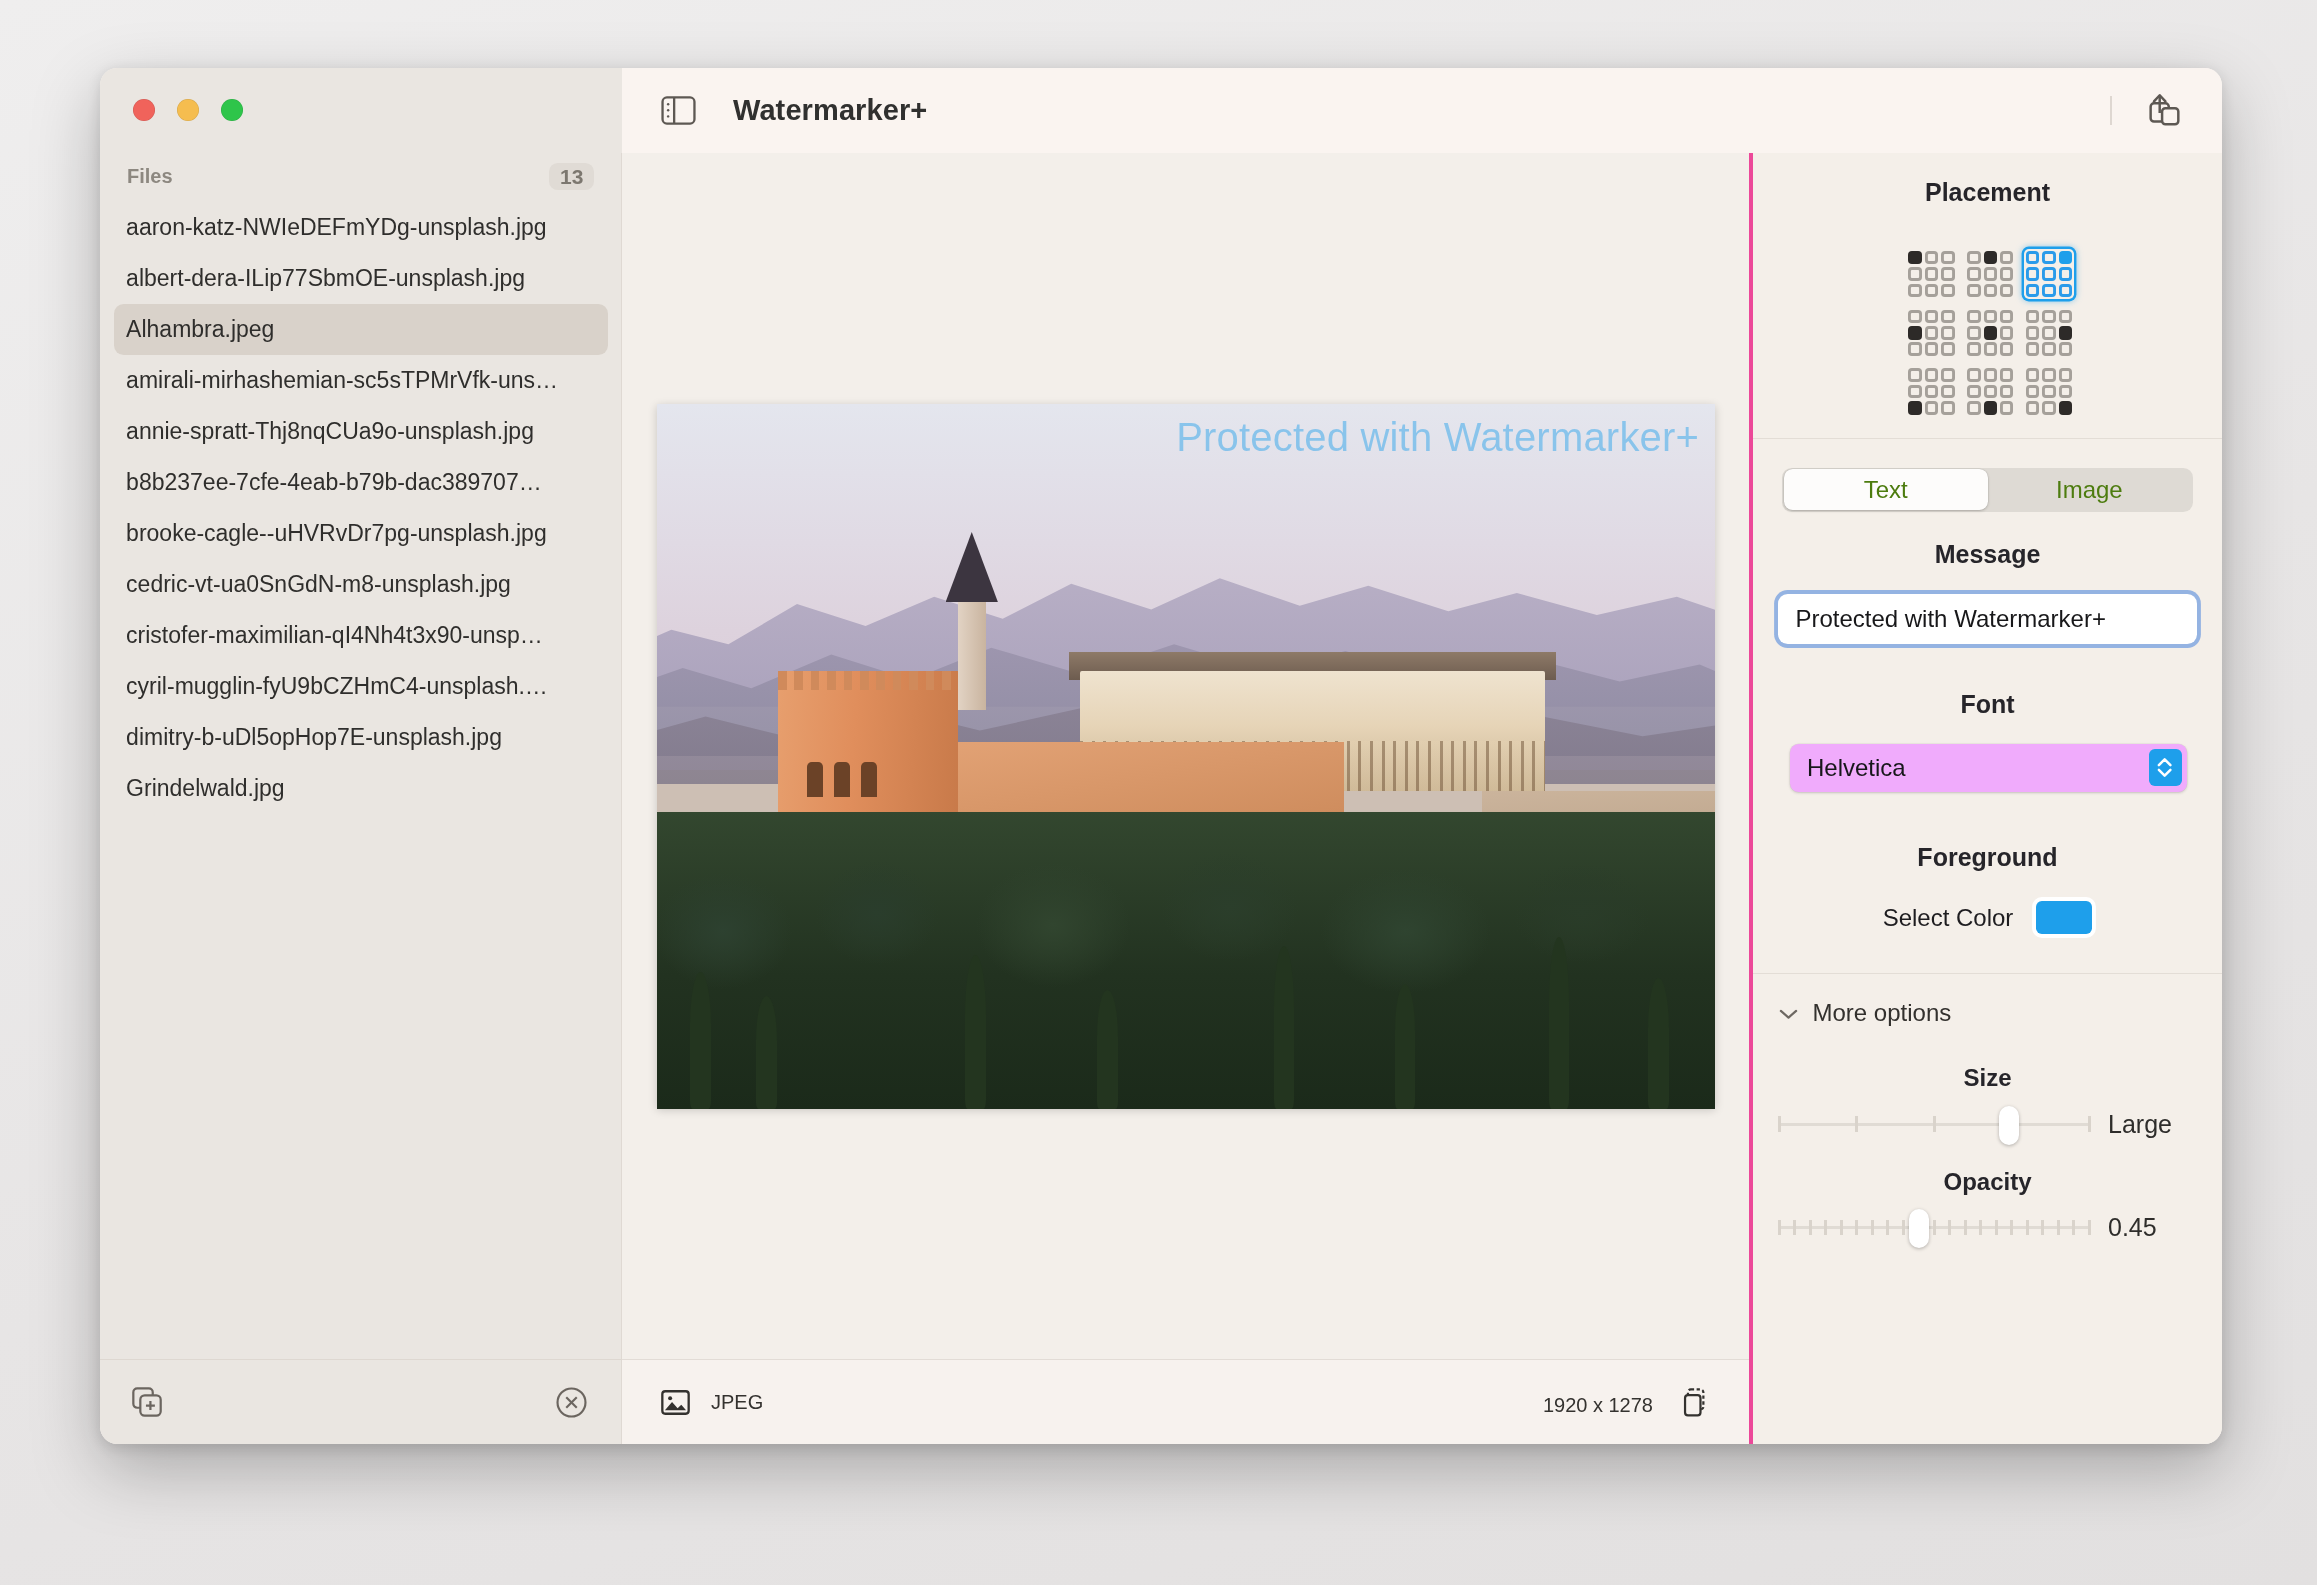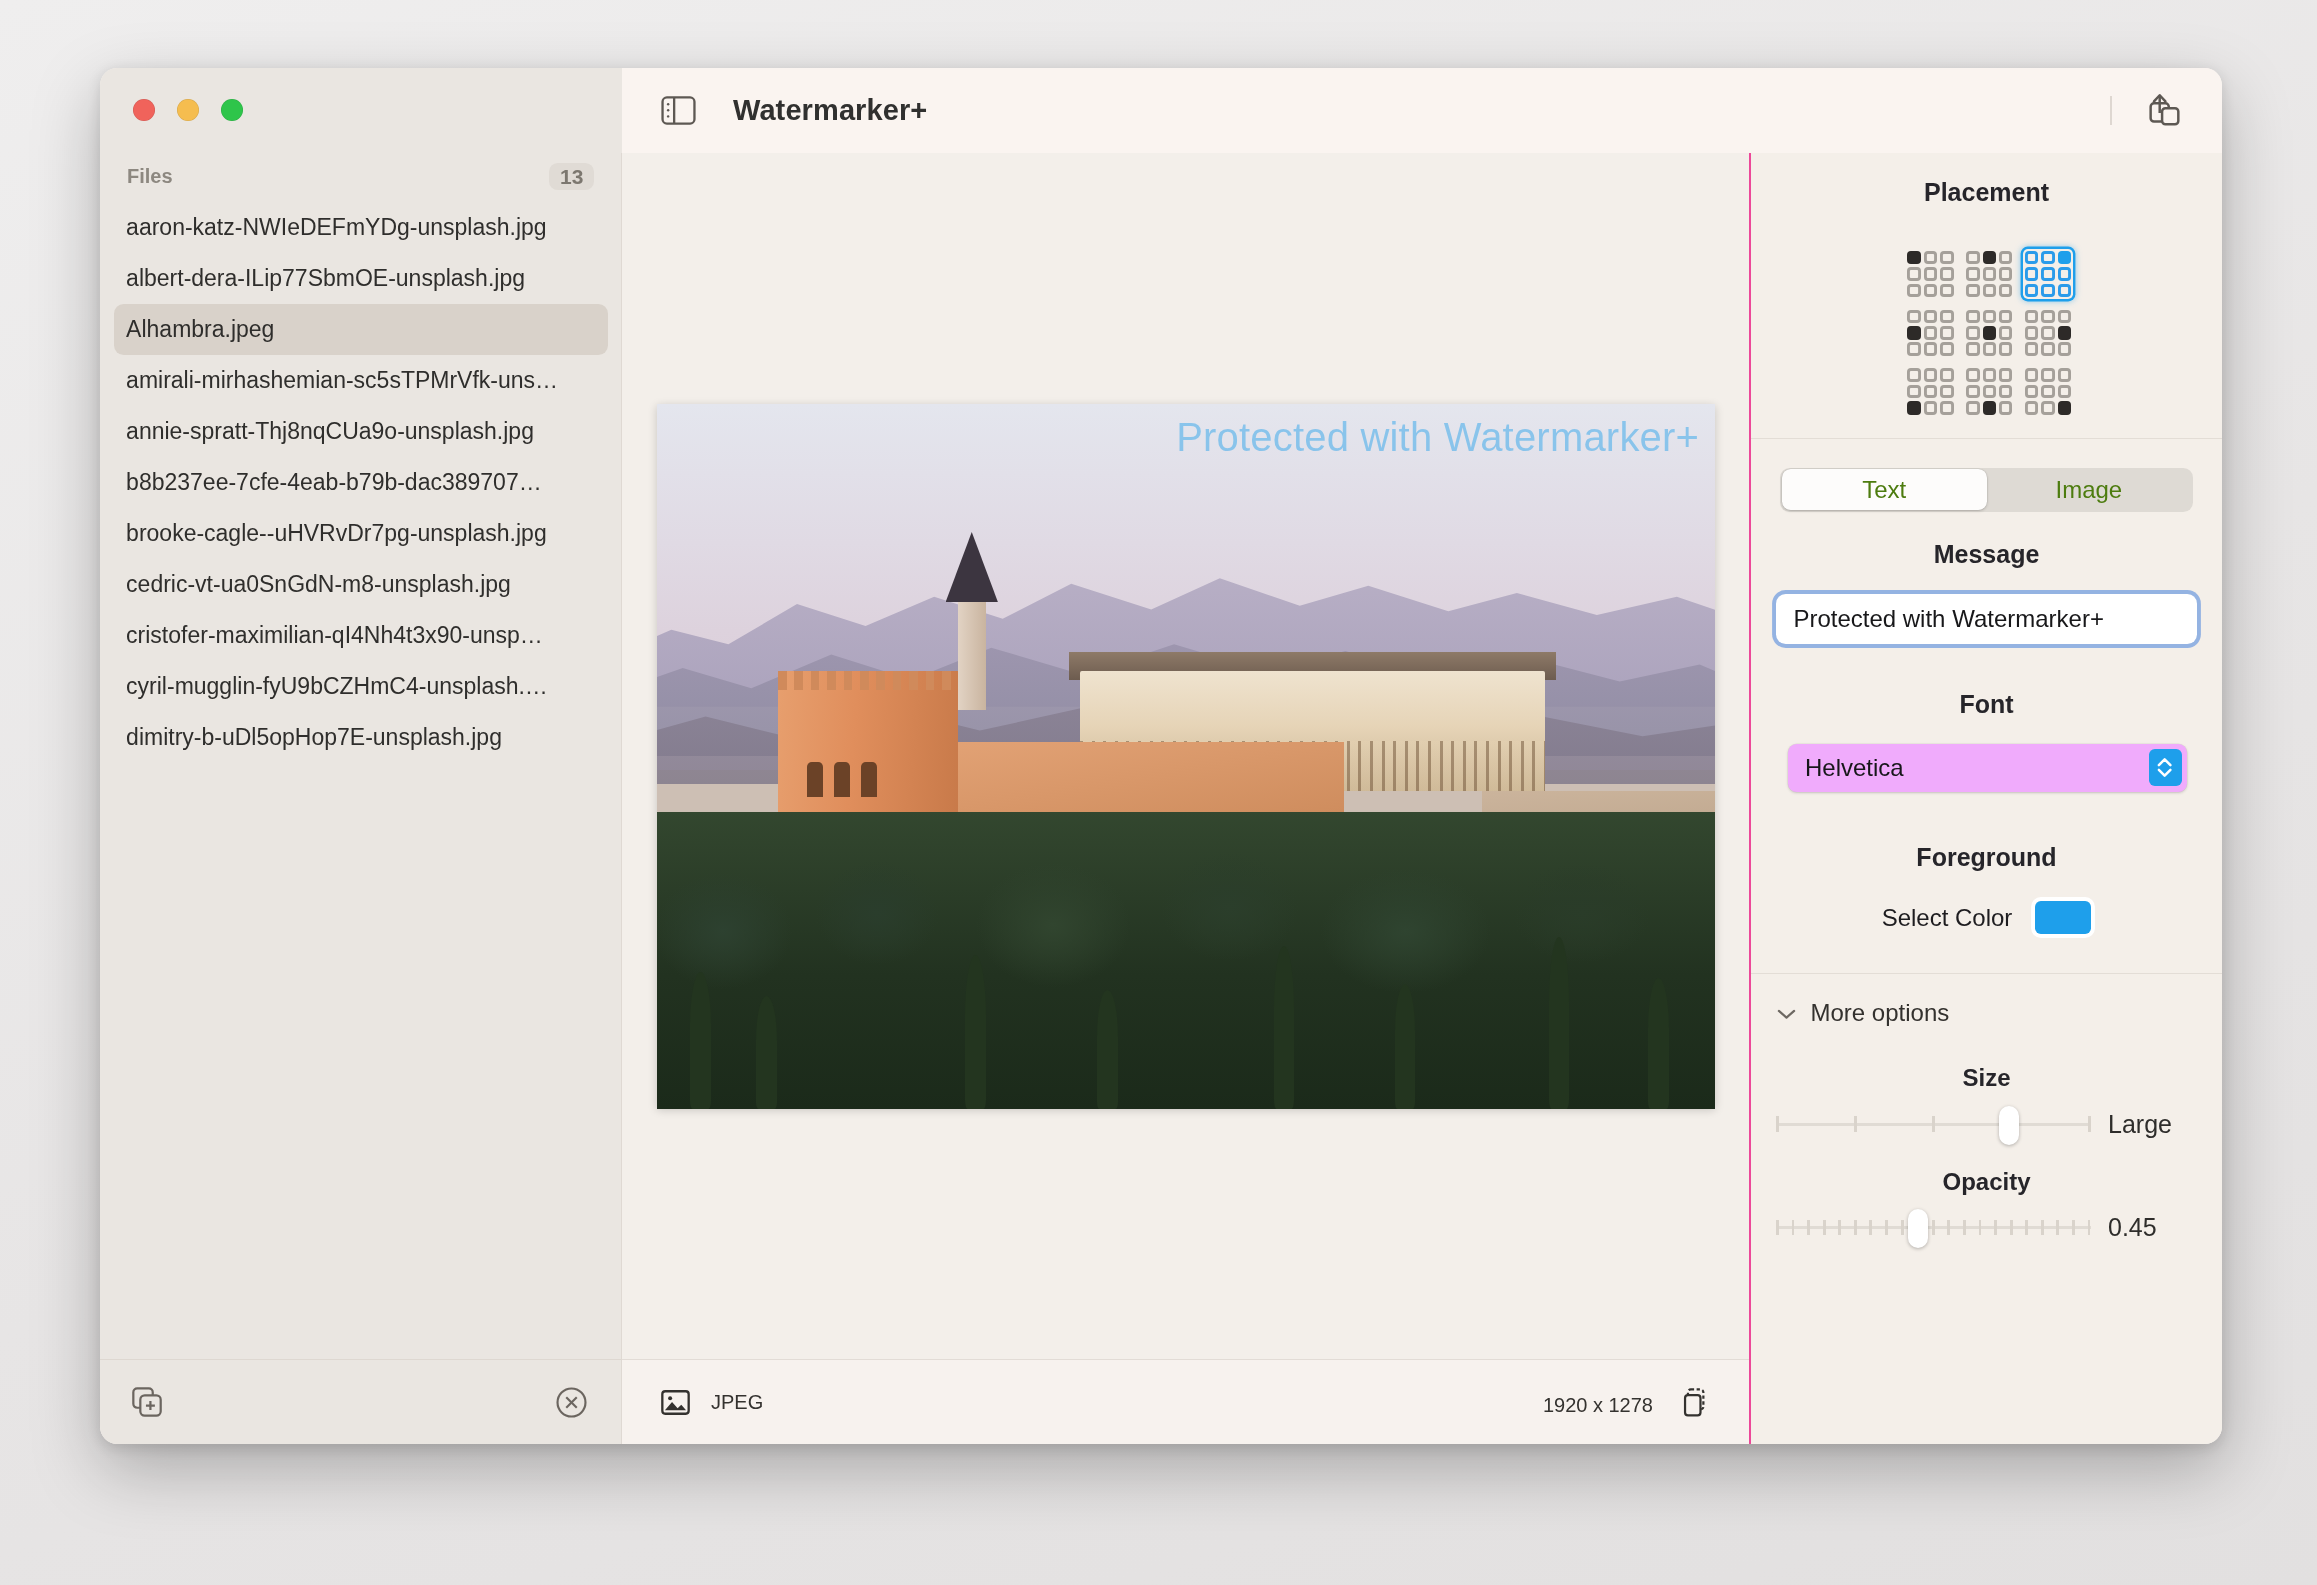--- a/index.html
+++ b/index.html
@@ -273,21 +273,21 @@
   #status-spacer { flex: 1; }
   #status-dims {
     display: flex; align-items: flex-end; gap: 28px;
     font-size: 20px; color: #34322f;
   }
 
   
   #inspector {
     width: 473px;
     background: #f4efe9;
-    border-left: 2px solid #ec4899;
+    border-left: 4px solid #ec4899;
     display: flex;
     flex-direction: column;
   }
   .insp-section { padding: 0 25px; }
   .insp-divider { height: 1px; background: #e3ddd6; }
 
   #placement-section {
     padding-top: 25px;
     padding-bottom: 21px;
   }
@@ -491,20 +491,21 @@
             <div class="file-row">albert-dera-ILip77SbmOE-unsplash.jpg</div>
             <div class="file-row selected">Alhambra.jpeg</div>
             <div class="file-row">amirali-mirhashemian-sc5sTPMrVfk-uns…</div>
             <div class="file-row">annie-spratt-Thj8nqCUa9o-unsplash.jpg</div>
             <div class="file-row">b8b237ee-7cfe-4eab-b79b-dac389707…</div>
             <div class="file-row">brooke-cagle--uHVRvDr7pg-unsplash.jpg</div>
             <div class="file-row">cedric-vt-ua0SnGdN-m8-unsplash.jpg</div>
             <div class="file-row">cristofer-maximilian-qI4Nh4t3x90-unsp…</div>
             <div class="file-row">cyril-mugglin-fyU9bCZHmC4-unsplash.…</div>
             <div class="file-row">dimitry-b-uDl5opHop7E-unsplash.jpg</div>
+            <div class="file-row">Grindelwald.jpg</div>
           </div>
         <div id="sidebar-footer">
           <span>
             <svg width="33" height="33" viewBox="0 0 34 34">
               <rect x="2.4" y="2.4" width="20" height="20" rx="4" fill="none" stroke="#6b655f" stroke-width="2.3"></rect>
               <rect x="9.6" y="9.6" width="21" height="21" rx="4.5" fill="#eae6e1" stroke="#6b655f" stroke-width="2.3"></rect>
               <line x1="20" y1="15.5" x2="20" y2="24.7" stroke="#6b655f" stroke-width="2.3"></line>
               <line x1="15.4" y1="20.1" x2="24.6" y2="20.1" stroke="#6b655f" stroke-width="2.3"></line>
             </svg>
           </span>

